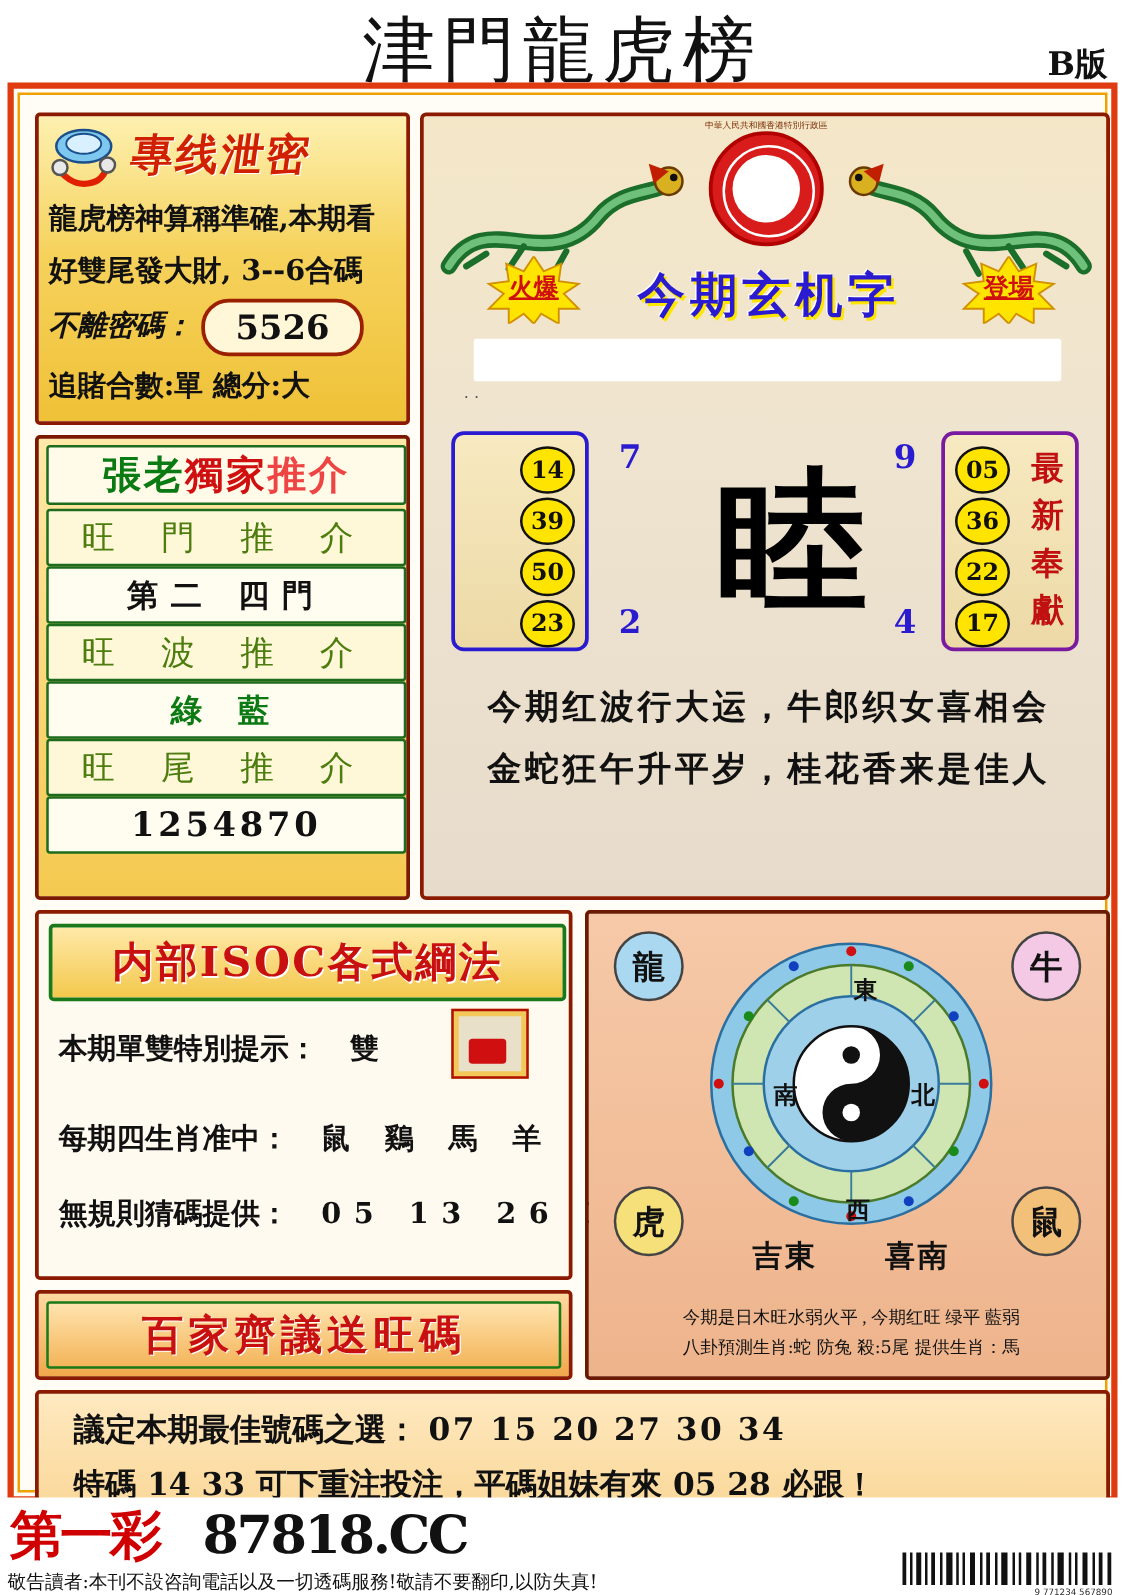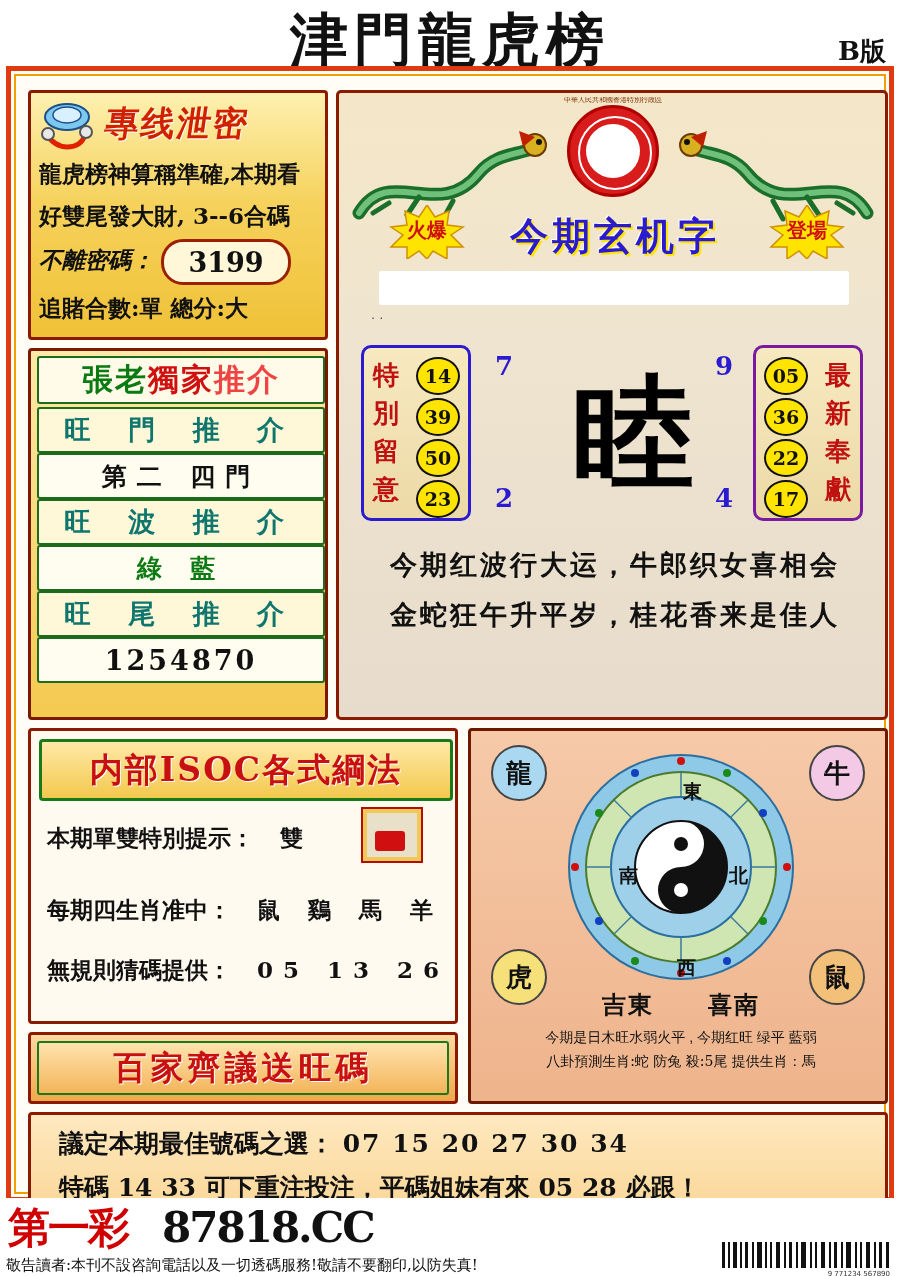--- a/index.html
+++ b/index.html
@@ -5,21 +5,21 @@
   html,body{margin:0;padding:0;background:#fff;}
   body{width:900px;height:1276px;position:relative;overflow:hidden;
        font-family:"DejaVu Sans","Liberation Sans",sans-serif;}
 
   
   .page{position:absolute;left:0;top:0;width:900px;height:1276px;background:#fff;}
   .masthead{position:absolute;left:0;top:0;width:900px;height:72px;}
   .masthead .title{
      position:absolute;left:0;top:2px;width:900px;text-align:center;
      font-family:"DejaVu Serif","Liberation Serif",serif;
-     font-weight:bold;font-size:58px;letter-spacing:6px;color:#111;
+     font-weight:normal;font-size:58px;letter-spacing:6px;color:#111;
      text-shadow:2px 2px 0 #fff, -1px -1px 0 #fff;
   }
   .masthead .edition{
      position:absolute;right:14px;top:34px;font-size:26px;font-weight:bold;color:#111;
      font-family:"DejaVu Serif","Liberation Serif",serif;
   }
 
   .frame{position:absolute;left:6px;top:66px;width:888px;height:1136px;
          border:5px solid #e03a10;background:#fffdf5;box-sizing:border-box;}
   .frame-inner{position:absolute;left:3px;top:3px;right:3px;bottom:3px;border:2px solid #f0a000;box-sizing:border-box;}
@@ -53,22 +53,22 @@
      background:linear-gradient(180deg,#ffe9a8,#f4c94f);}
   #recommend .rec-head{position:absolute;left:6px;top:5px;width:284px;height:44px;
      border:2px solid #1d6b1d;border-radius:3px;background:#fffbe8;
      display:flex;align-items:center;justify-content:center;}
   #recommend .rec-head span{font-family:"DejaVu Serif","Liberation Serif",serif;
      font-size:31px;font-weight:bold;letter-spacing:2px;}
   .rh1{color:#0a7a12;} .rh2{color:#d01010;} .rh3{color:#ef4444;}
   .rowbar{position:absolute;left:6px;width:284px;height:42px;border:2px solid #1d6b1d;
      border-radius:3px;background:#fffdf0;display:flex;align-items:center;justify-content:center;}
   .rowbar.lbl{background:#fff8d8;}
-  .rowbar .t{font-family:"DejaVu Serif","Liberation Serif",serif;font-size:27px;font-weight:bold;
-     color:#0f766e;letter-spacing:14px;}
+  .rowbar .t{font-family:"DejaVu Serif","Liberation Serif",serif;font-size:27px;font-weight:normal;
+     color:#4d7c0f;letter-spacing:14px;}
   .rowbar .v{font-family:"DejaVu Serif","Liberation Serif",serif;font-size:25px;font-weight:bold;
      color:#111;letter-spacing:10px;}
   .rowbar .v.green{color:#0b7a12;}
   #r1{top:56px;} #r2{top:102px;} #r3{top:148px;} #r4{top:194px;} #r5{top:240px;} #r6{top:286px;}
   #r6 .v{font-size:27px;letter-spacing:3px;}
 
   
   #mystic{left:320px;top:14px;width:552px;height:630px;
      border:3px solid #8a1a00;border-radius:5px;
      background:linear-gradient(180deg,#f4e7c8 0%,#efe4cf 40%,#e7dccb 100%);}
@@ -83,21 +83,21 @@
   .dragon{position:absolute;top:26px;width:200px;height:120px;}
   .dragon.left{left:6px;}
   .dragon.right{right:6px;transform:scaleX(-1);}
   #mystic .banner{position:absolute;left:0;top:118px;width:552px;text-align:center;}
   #mystic .banner .main{font-family:"DejaVu Serif","Liberation Serif",serif;
      font-size:38px;font-weight:bold;color:#2a1ad0;letter-spacing:4px;
      text-shadow:2px 2px 0 #ffe600,-1px -1px 0 #fff;}
   #mystic .burst{position:absolute;top:112px;width:84px;height:54px;}
   #mystic .burst.l{left:46px;} #mystic .burst.r{right:36px;}
   #mystic .burst span{position:absolute;left:0;top:12px;width:84px;text-align:center;
-     font-family:"DejaVu Serif","Liberation Serif",serif;font-size:20px;font-weight:bold;color:#d01010;}
+     font-family:"DejaVu Serif","Liberation Serif",serif;font-size:20px;font-weight:bold;color:#d01010;text-decoration:underline;}
   #mystic .whitebar{position:absolute;left:40px;top:178px;width:470px;height:34px;background:#fff;border-radius:2px;}
   #mystic .dots{position:absolute;left:32px;top:214px;font-size:13px;color:#555;}
 
   
   .pill{position:absolute;width:104px;height:170px;border:3px solid #2a1ad0;border-radius:10px;
         background:linear-gradient(180deg,#f7e9c0,#ecd9a6);}
   #pill-left{left:22px;top:252px;}
   #pill-right{right:22px;top:252px;border-color:#7a1aa0;}
   .pill .chars{position:absolute;left:6px;top:8px;width:32px;text-align:center;
      font-family:"DejaVu Serif","Liberation Serif",serif;font-size:26px;font-weight:bold;
@@ -160,21 +160,21 @@
   #zb1{left:20px;top:14px;background:#a9d8f0;}
   #zb2{right:20px;top:14px;background:#f4c9e6;}
   #zb3{left:20px;top:218px;background:#f6e07a;}
   #zb4{right:20px;top:218px;background:#f3c07a;}
   #bagua .wheel{position:absolute;left:96px;top:22px;width:228px;height:228px;}
   #bagua .eastwest{position:absolute;font-family:"DejaVu Serif","Liberation Serif",serif;
      font-size:19px;font-weight:bold;color:#111;}
   #bagua .b-lines{position:absolute;left:0;top:258px;width:420px;text-align:center;}
   #bagua .b-lines .big{font-family:"DejaVu Serif","Liberation Serif",serif;font-size:24px;font-weight:bold;color:#111;letter-spacing:2px;}
   #bagua .b-lines .big .sp{display:inline-block;width:54px;}
-  #bagua .b-lines .sm{font-family:Liberation Sans, sans-serif;font-size:14px;color:#111;margin-top:8px;}
+  #bagua .b-lines .sm{font-family:Liberation Serif, serif;font-size:14px;color:#111;margin-top:24px;}
   #bagua .b-lines .sm2{font-family:"DejaVu Serif","Liberation Serif",serif;font-size:14px;color:#111;margin-top:6px;}
 
   
   #bottom{left:12px;top:1036px;width:860px;height:142px;
      border:3px solid #8a1a00;border-radius:4px;
      background:linear-gradient(180deg,#ffe9c0,#f7cf86);}
   #bottom .bl{position:absolute;left:28px;font-family:"DejaVu Serif","Liberation Serif",serif;
      font-size:25px;font-weight:bold;color:#111;white-space:nowrap;}
   #bl1{top:12px;} #bl2{top:56px;} #bl3{top:100px;}
   #bottom .nums{letter-spacing:2px;}
@@ -210,21 +210,21 @@
           <ellipse cx="28" cy="16" rx="14" ry="8" fill="#d8f0ff" stroke="#1b4f8a" stroke-width="1.5"></ellipse>
           <path d="M6 34 q10 14 22 14 q14 0 18-12" fill="none" stroke="#e02000" stroke-width="5" stroke-linecap="round"></path>
           <circle cx="9" cy="35" r="6" fill="#e8e8e8" stroke="#555" stroke-width="2"></circle>
           <circle cx="47" cy="33" r="6" fill="#e8e8e8" stroke="#555" stroke-width="2"></circle>
         </svg>
       </div>
       <div class="hl-title">專线泄密</div>
       <div class="l1">龍虎榜神算稱準確,本期看</div>
       <div class="l2">好雙尾發大財, 3--6合碼</div>
       <div class="l3">不離密碼：</div>
-      <div class="code-oval">3199</div>
+      <div class="code-oval">5526</div>
       <div class="l4">追賭合數:單   總分:大</div>
     </div>
 
     <div class="box" id="recommend">
       <div class="rec-head">
         <span class="rh1">張老</span>
         <span class="rh2">獨家</span>
         <span class="rh3">推介</span>
       </div>
       <div class="rowbar lbl" id="r1">
@@ -289,21 +289,20 @@
         </svg>
         <span>登場</span>
       </div>
       <div class="banner">
         <div class="main">今期玄机字</div>
       </div>
       <div class="whitebar"></div>
       <div class="dots">. .</div>
 
       <div class="pill" id="pill-left">
-        <div class="chars">特別留意</div>
         <div class="nums">
           <div class="ball y">14</div>
           <div class="ball y">39</div>
           <div class="ball y">50</div>
           <div class="ball y">23</div>
         </div>
       </div>
 
       <div class="pill" id="pill-right">
         <div class="chars">最新奉獻</div>

